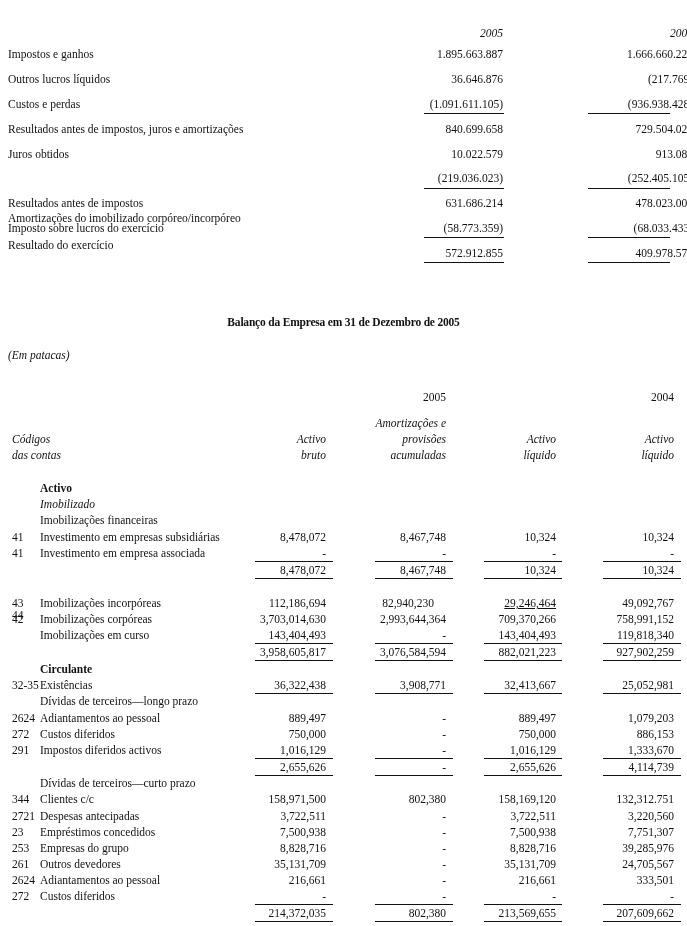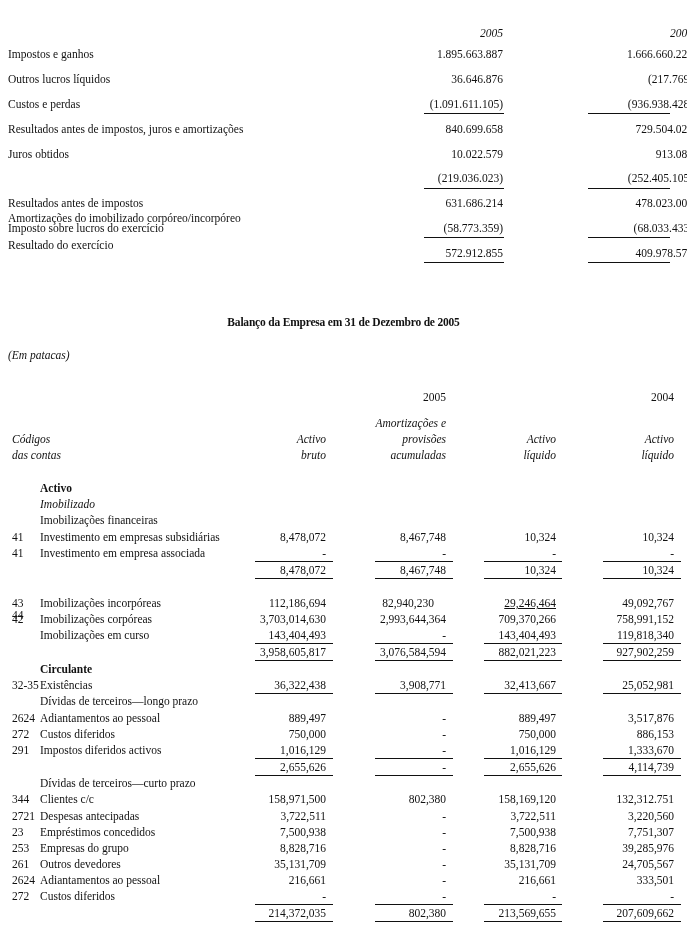--- a/index.html
+++ b/index.html
@@ -214,21 +214,21 @@
       </div>
       <div>
         <div class="abs bal-label" style="top: 694px;">Dívidas de terceiros—longo prazo</div>
       </div>
       <div>
         <div class="abs bal-code" style="top: 711px;">2624</div>
         <div class="abs bal-label" style="top: 711px;">Adiantamentos ao pessoal</div>
         <div class="abs col1" style="top: 711px;">889,497</div>
         <div class="abs col2" style="top: 711px;">-</div>
         <div class="abs col3" style="top: 711px;">889,497</div>
-        <div class="abs col4" style="top: 711px;">3,517,876</div>
+        <div class="abs col4" style="top: 711px;">1,079,203</div>
       </div>
       <div>
         <div class="abs bal-code" style="top: 727px;">272</div>
         <div class="abs bal-label" style="top: 727px;">Custos diferidos</div>
         <div class="abs col1" style="top: 727px;">750,000</div>
         <div class="abs col2" style="top: 727px;">-</div>
         <div class="abs col3" style="top: 727px;">750,000</div>
         <div class="abs col4" style="top: 727px;">886,153</div>
       </div>
       <div>

